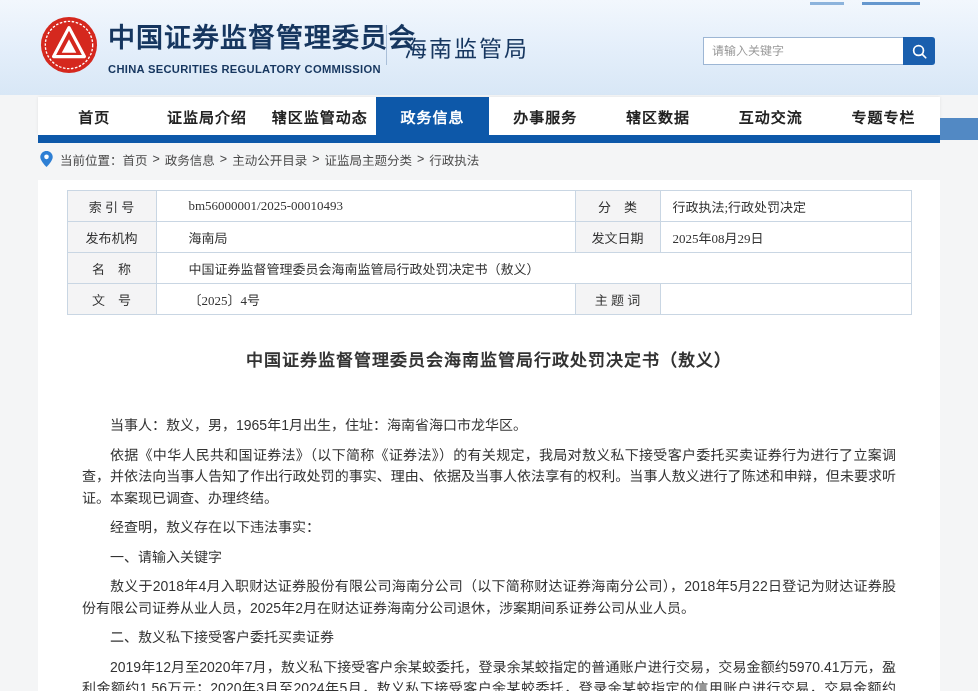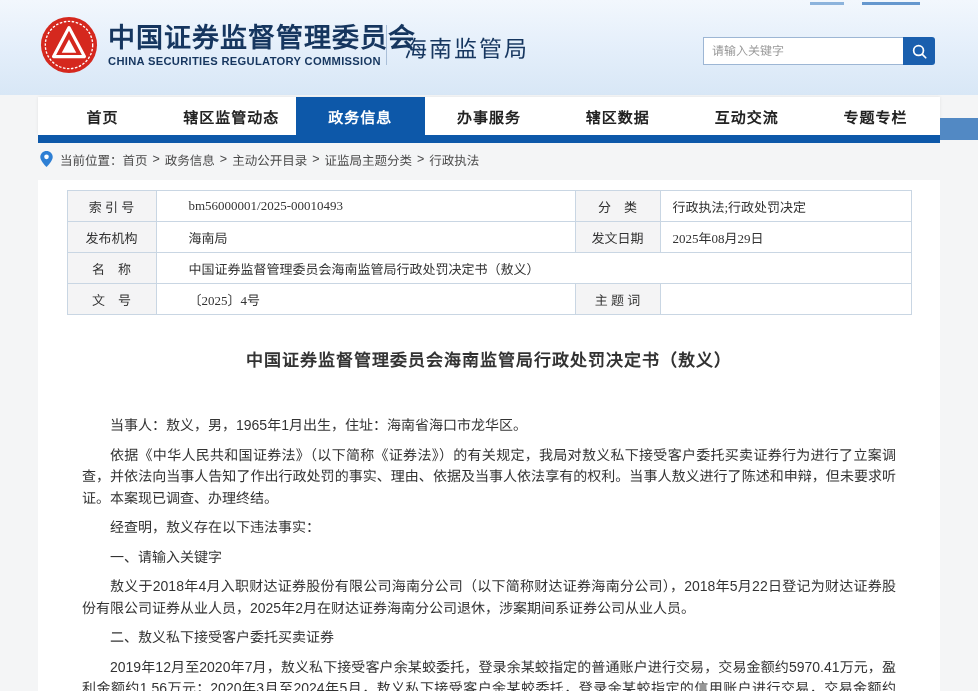--- a/index.html
+++ b/index.html
@@ -20,21 +20,21 @@
   }
   .toplinks { position:absolute; top:0; right:58px; height:6px; display:flex; gap:18px; overflow:hidden; }
   .toplink-frag { display:inline-block; height:10px; margin-top:-5px; border-bottom:3px solid #7aa7d6; opacity:.85; }
   .toplink-frag.a { width:34px; }
   .toplink-frag.b { width:58px; border-bottom-color:#4c86c6; }
 
   .logo { position:absolute; left:40px; top:16px; width:58px; height:58px; }
 
   .orgblock { position:absolute; left:108px; top:23px; color:#16365f; }
   .org-cn { font-size:27px; font-weight:bold; letter-spacing:1px; line-height:30px; }
-  .org-en { font-size:11.2px; font-weight:bold; letter-spacing:.3px; margin-top:2px; }
+  .org-en { font-size:11.2px; font-weight:bold; letter-spacing:.3px; margin-top:10px; }
 
   .hdr-divider { position:absolute; left:386px; top:25px; width:1px; height:40px; background:#aabfd8; }
   .bureau { position:absolute; left:404px; top:30px; font-family:"Liberation Serif","DejaVu Serif",serif;
             font-size:23px; color:#16365f; letter-spacing:2px; }
 
   .searchbox { position:absolute; left:703px; top:37px; width:232px; height:28px; display:flex; }
   .search-input {
     width:200px; height:28px; border:1px solid #9db6d4; border-right:none; background:#fff;
     padding:0 8px; font-size:12px; color:#333; outline:none;
   }
@@ -115,20 +115,21 @@
       <svg width="17" height="17" viewBox="0 0 18 18">
         <circle cx="8" cy="8" r="5.2" fill="none" stroke="#ffffff" stroke-width="1.8"></circle>
         <line x1="12" y1="12" x2="15.6" y2="15.6" stroke="#ffffff" stroke-width="1.8" stroke-linecap="round"></line>
       </svg>
     </button>
   </div>
 </div>
 
 <div class="nav">
   <div class="nav-item">首页</div>
+  <div class="nav-item">证监局介绍</div>
   <div class="nav-item">辖区监管动态</div>
   <div class="nav-item active">政务信息</div>
   <div class="nav-item">办事服务</div>
   <div class="nav-item">辖区数据</div>
   <div class="nav-item">互动交流</div>
   <div class="nav-item">专题专栏</div>
 </div>
 <div class="nav-strip"></div>
 <div class="edge-deco"></div>
 

